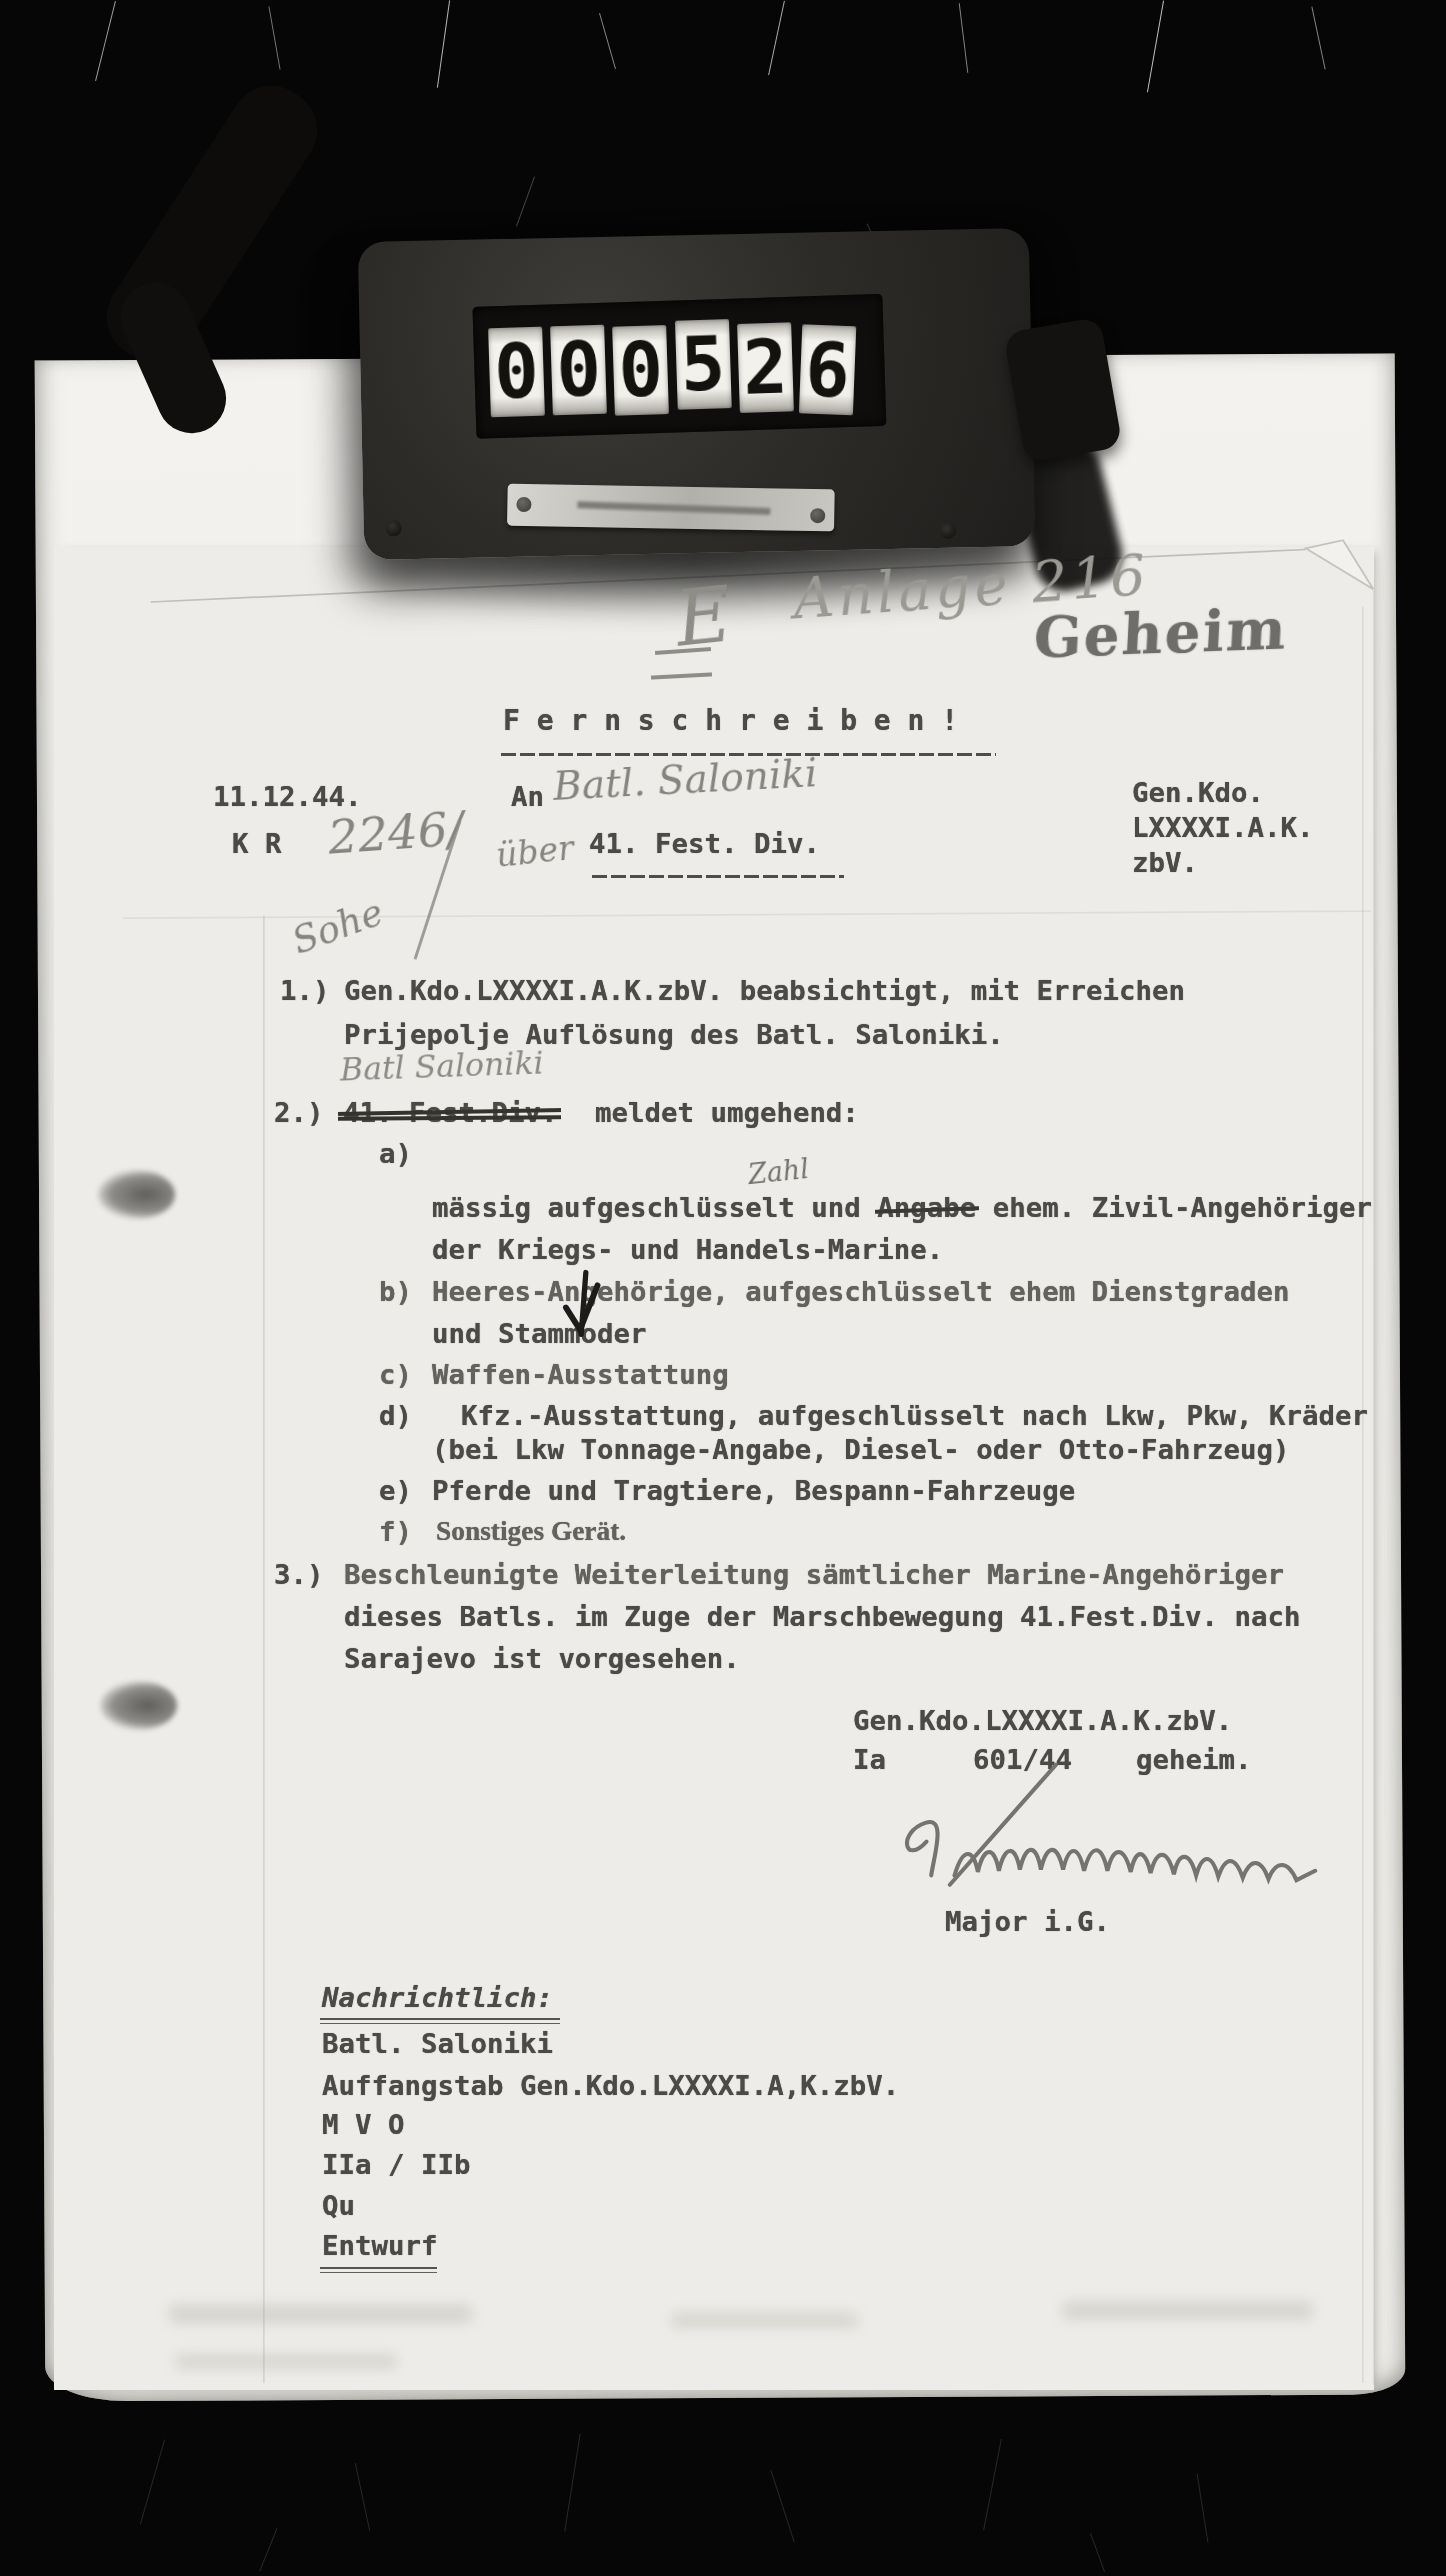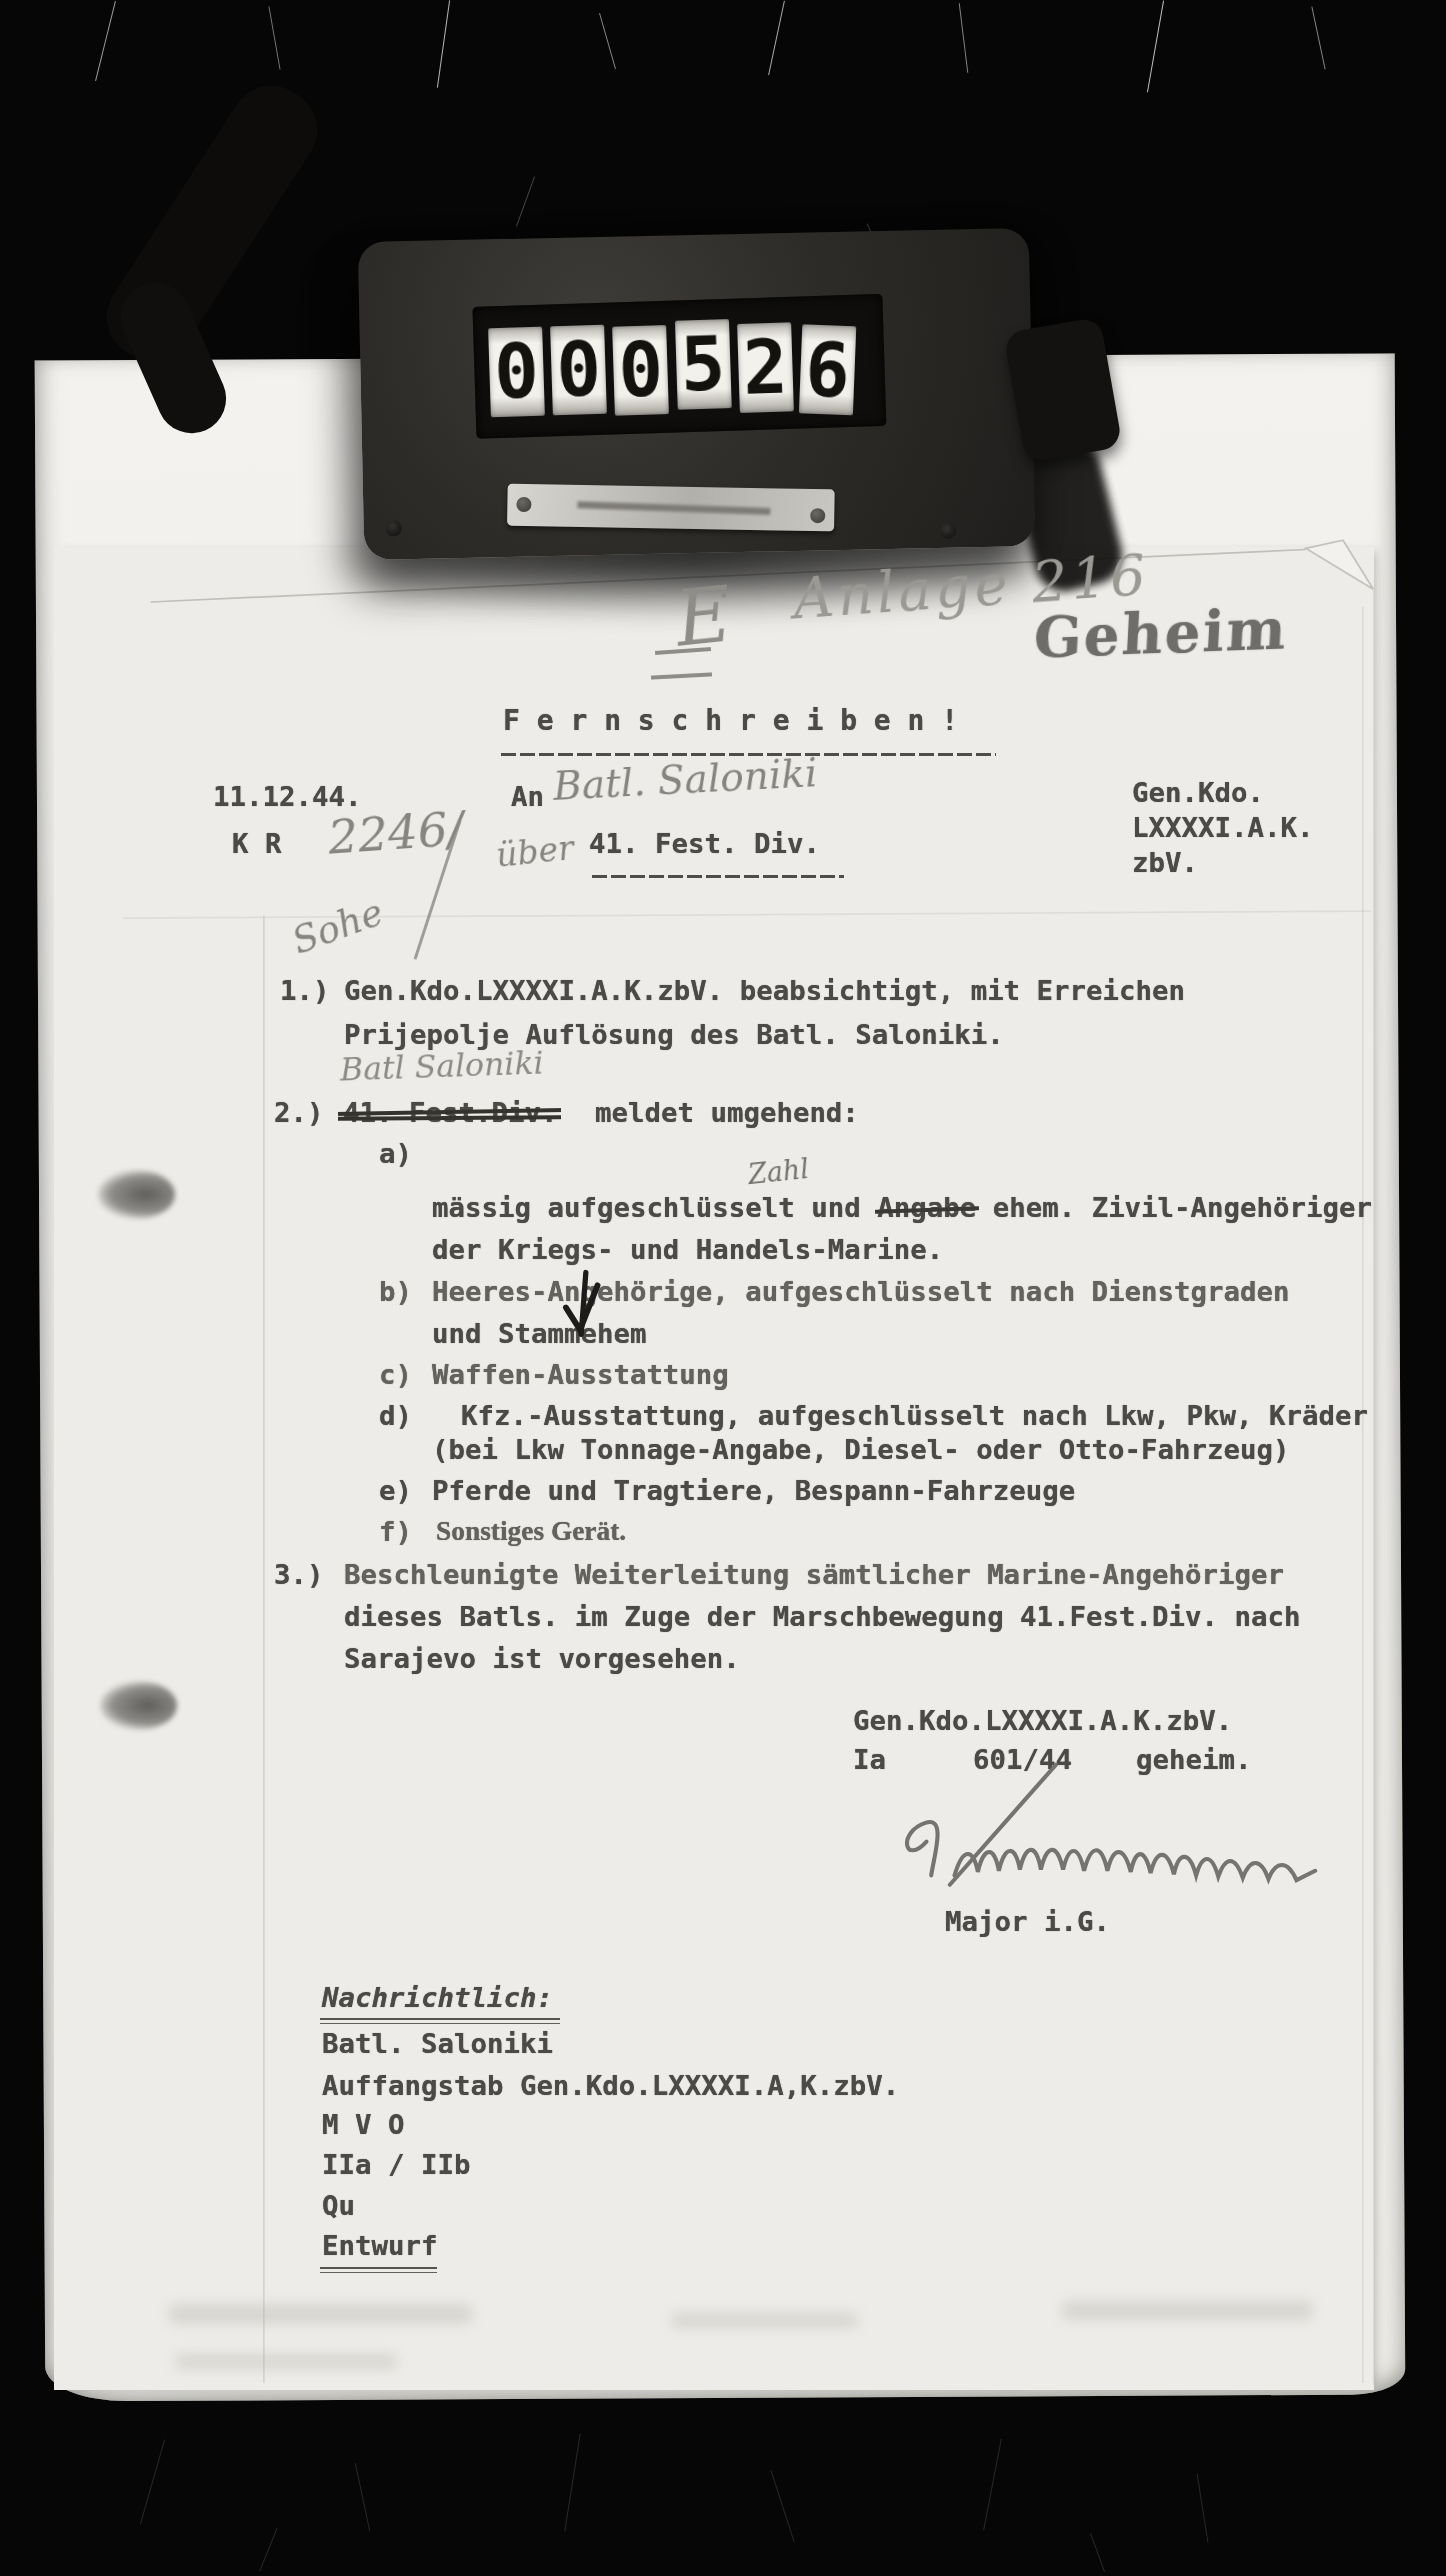--- a/index.html
+++ b/index.html
@@ -172,22 +172,22 @@
   <div class="t" style="left:274px;top:1097px;">2.)</div>
   <div class="t" style="left:343px;top:1097px;"><span class="strike2">41. Fest.Div.</span></div>
   <div class="t" style="left:595px;top:1097px;">meldet umgehend:</div>
 
   <div class="t" style="left:379px;top:1138px;">a)</div>
   <div class="h" style="left:748px;top:1156px;font-size:27px;color:#73726d;transform:rotate(-6deg);">Zahl</div>
   <div class="t" style="left:432px;top:1192px;"><span>mässig aufgeschlüsselt und </span><span class="strike1">Angabe</span><span> ehem. Zivil-Angehöriger</span></div>
   <div class="t" style="left:432px;top:1234px;">der Kriegs- und Handels-Marine.</div>
 
   <div class="t faded" style="left:379px;top:1276px;">b)</div>
-  <div class="t faded" style="left:432px;top:1276px;">Heeres-Angehörige, aufgeschlüsselt nach Dienstgraden</div>
-  <div class="t" style="left:432px;top:1318px;"><span>und Stam</span><span>m</span><span>ehem</span></div>
+  <div class="t faded" style="left:432px;top:1276px;">Heeres-Angehörige, aufgeschlüsselt ehem Dienstgraden</div>
+  <div class="t" style="left:432px;top:1318px;"><span>und Stam</span><span>m</span><span>oder</span></div>
   <svg class="mark" style="left:560px;top:1269px;" width="47" height="76" viewBox="0 0 80 130">
     <path d="M10,66 L34,104 L64,28" stroke="#1d1c1a" stroke-width="10" fill="none" stroke-linecap="round"></path>
     <path d="M44,6 L36,112" stroke="#1d1c1a" stroke-width="9" fill="none" stroke-linecap="round"></path>
   </svg>
 
   <div class="t faded" style="left:379px;top:1359px;">c)</div>
   <div class="t faded" style="left:432px;top:1359px;">Waffen-Ausstattung</div>
 
   <div class="t" style="left:379px;top:1400px;">d)</div>
   <div class="t" style="left:432px;top:1400px;margin-left:29px;">Kfz.-Ausstattung, aufgeschlüsselt nach Lkw, Pkw, Kräder</div>

